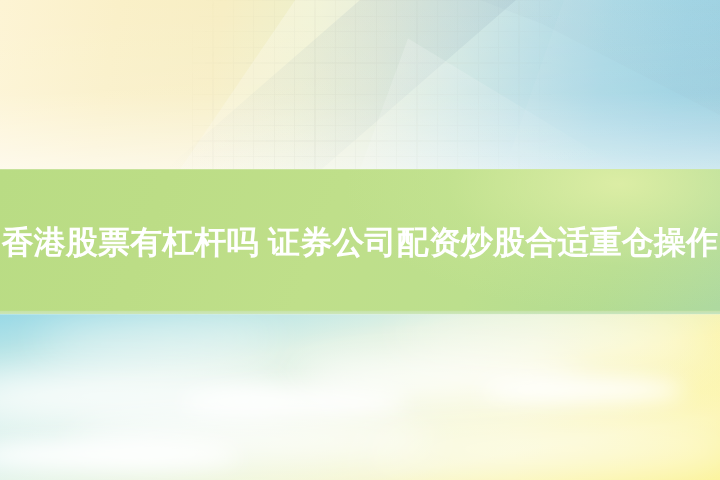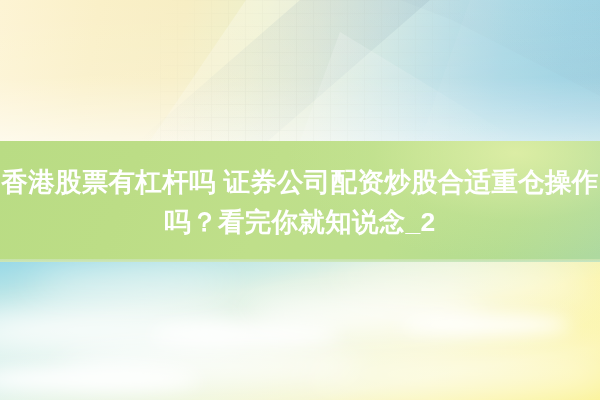--- a/index.html
+++ b/index.html
@@ -194,21 +194,20 @@
       <polygon points="400,0 600,0 600,96 452,20" fill="url(#fD)"></polygon>
 
       <polygon points="340,32 520,141 300,141" fill="url(#fC)"></polygon>
 
       <polygon points="470,0 600,0 600,141 420,141" fill="#ffffff" fill-opacity="0.05"></polygon>
     </svg>
   </div>
 
   <div class="green-band">
     <div class="title-line first">香港股票有杠杆吗 证券公司配资炒股合适重仓操作</div>
-    <div class="title-line second">吗？看完你就知说念_2</div>
   </div>
 
   <div class="seam"></div>
 
   <div class="sky-zone">
     <div class="cloud soft" style="left:-40px; top:46px;  width:280px; height:44px;"></div>
     <div class="cloud faint" style="left:30px;  top:10px;  width:200px; height:30px;"></div>
     <div class="cloud" style="left:150px; top:60px;  width:190px; height:26px;"></div>
     <div class="cloud soft" style="left:245px; top:34px;  width:240px; height:38px;"></div>
     <div class="cloud faint" style="left:330px; top:6px;   width:260px; height:34px;"></div>

